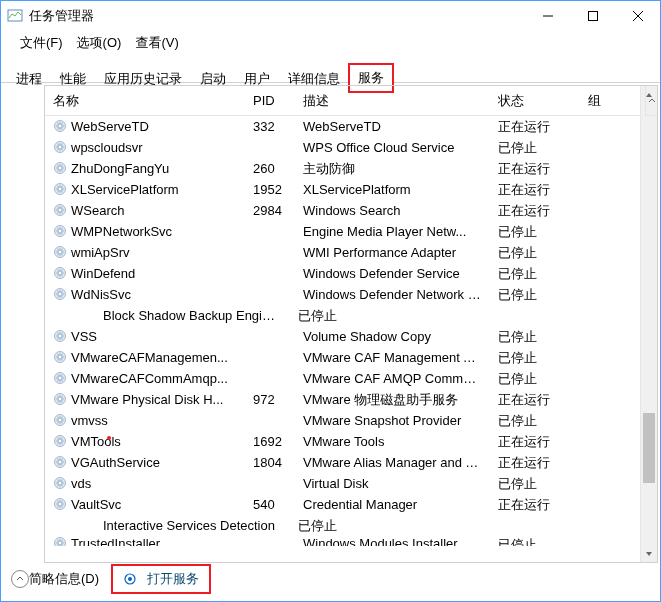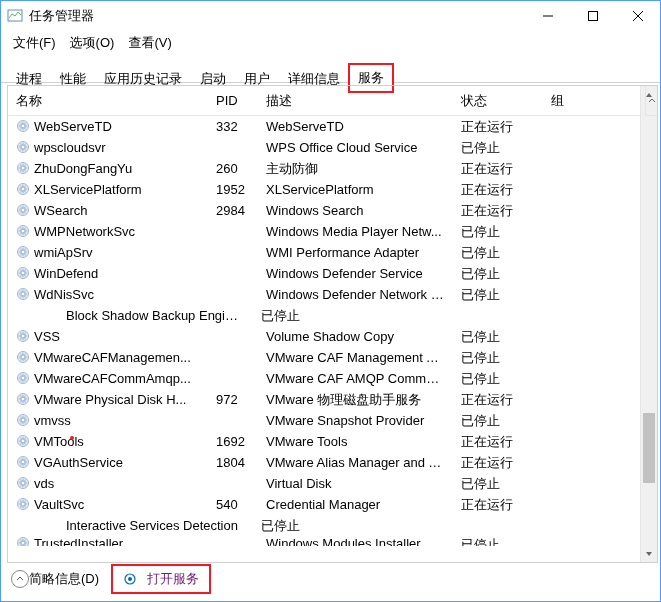--- a/index.html
+++ b/index.html
@@ -3,48 +3,48 @@
 <meta charset="utf-8">
 <style>
   * { box-sizing: border-box; margin: 0; padding: 0; font-family: "Microsoft YaHei", "Segoe UI", sans-serif; }
   body { width: 661px; height: 602px; background: #fff; border: 1px solid #4a9eff; display: flex; flex-direction: column; font-size: 13px; color: #000; }
   .titlebar { height: 30px; display: flex; align-items: center; padding: 0 0 0 6px; }
   .titlebar .app-icon { width: 16px; height: 16px; display: inline-flex; align-items: center; justify-content: center; margin-right: 6px; }
   .titlebar .title { flex: 1; font-size: 13px; }
   .win-buttons { display: flex; }
   .win-btn { width: 45px; height: 30px; display: flex; align-items: center; justify-content: center; }
   .win-btn svg { width: 10px; height: 10px; }
-  .menubar { height: 24px; display: flex; align-items: center; padding: 0 6px; gap: 2px; font-size: 13px; }
+  .menubar { height: 24px; display: flex; align-items: center; padding: 0 13px; gap: 2px; font-size: 13px; }
   .menubar span { padding: 2px 6px; }
   .tabbar { height: 28px; display: flex; align-items: flex-end; border-bottom: 1px solid #d0d0d0; padding: 0 6px; font-size: 13px; }
   .tab { padding: 4px 8px; border: 1px solid transparent; border-bottom: none; position: relative; top: 10px; }
   .tab.active { border: 1px solid #d0d0d0; border-bottom: 1px solid #fff; background: #fff; }
   .highlight-red { outline: 2px solid #ed1c24; outline-offset: -1px; }
-  .content { flex: 1; display: flex; flex-direction: column; padding: 2px 2px 0 6px; overflow: hidden; }
+  .content { flex: 1; display: flex; flex-direction: column; padding: 2px 2px 0 6px; overflow: hidden; align-items: flex-end; }
   .content-inner { border: 1px solid #d0d0d0; flex: 1; display: flex; overflow: hidden; position: relative; }
   .header-row { display: flex; height: 30px; align-items: center; border-bottom: 1px solid #e5e5e5; font-size: 13px; }
   .header-row .hcol { padding: 6px 8px; }
   .col-name { width: 200px; }
   .col-pid { width: 50px; }
   .col-desc { width: 195px; }
   .col-status { width: 90px; }
   .col-group { width: 60px; }
   .header-chevron { width: 12px; height: 30px; display: flex; align-items: center; border-left: 1px solid #e5e5e5; border-bottom: 1px solid #e5e5e5; justify-content: center; position: absolute; right: 0; top: 0; }
   .rows { flex:1; overflow: hidden; }
   .row { display: flex; height: 21px; align-items: center; font-size: 13px; }
   .row .rcol { padding: 0 8px; white-space: nowrap; overflow: hidden; text-overflow: ellipsis; }
   .svc-icon { width: 14px; height: 14px; display: inline-flex; align-items: center; justify-content: center; margin-right: 4px; flex-shrink: 0; vertical-align: -2px; }
   .scrollbar-v { width: 17px; background: #f0f0f0; border-left: 1px solid #e5e5e5; display: flex; flex-direction: column; }
   .sb-btn { height: 17px; display:flex; align-items:center; justify-content:center; }
   .sb-track { flex: 1; position: relative; }
   .sb-thumb { position: absolute; left: 2px; right: 2px; top: 310px; height: 70px; background: #c1c1c1; }
   .footer { height: 38px; display: flex; align-items: center; padding: 0 10px 6px 10px; gap: 14px; }
   .fewer { display: flex; align-items: center; gap: 0; font-size: 13px; }
   .fewer .circle { width: 18px; height: 18px; border: 1px solid #888; border-radius: 50%; display: flex; align-items: center; justify-content: center; }
-  .open-svc { display: flex; align-items: center; gap: 6px; color: #701a75; padding: 4px 10px; outline: 2px solid #ed1c24; }
+  .open-svc { display: flex; align-items: center; gap: 6px; color: #0c4a6e; padding: 4px 10px; outline: 2px solid #ed1c24; }
   .table { flex:1; display:flex; flex-direction:column; overflow: hidden; }
   .red-dot { display:inline-block; width:4px; height:4px; background:#ed1c24; border-radius:50%; position:relative; top:-6px; left:-14px;}
 </style>
 </head>
 <body>
 
 <div class="titlebar">
   <span class="app-icon">
     <svg viewBox="0 0 16 16">
         <rect x="1" y="2" width="14" height="11" fill="none" stroke="#5a8fc7" stroke-width="1"></rect>
@@ -166,21 +166,21 @@
           </div>
           <div class="row">
             <div class="rcol col-name"><span class="svc-icon">
                 <svg viewBox="0 0 14 14">
                   <circle cx="7" cy="7" r="5.5" fill="#e8f0f8" stroke="#8aa8c8" stroke-width="0.8"></circle>
                   <path d="M7 2 L8 4 L10 3 L9.5 5.5 L12 6 L10 7 L12 8 L9.5 8.5 L10 11 L8 10 L7 12 L6 10 L4 11 L4.5 8.5 L2 8 L4 7 L2 6 L4.5 5.5 L4 3 L6 4 Z" fill="#b8c8d8"></path>
                   <circle cx="7" cy="7" r="1.8" fill="#fff" stroke="#8aa8c8" stroke-width="0.6"></circle>
                 </svg>
               </span>WMPNetworkSvc</div>
             <div class="rcol col-pid"></div>
-            <div class="rcol col-desc">Windows Media Player Netw...</div>
+            <div class="rcol col-desc">Engine Media Player Netw...</div>
             <div class="rcol col-status">已停止</div>
             <div class="rcol col-group"></div>
           </div>
           <div class="row">
             <div class="rcol col-name"><span class="svc-icon">
                 <svg viewBox="0 0 14 14">
                   <circle cx="7" cy="7" r="5.5" fill="#e8f0f8" stroke="#8aa8c8" stroke-width="0.8"></circle>
                   <path d="M7 2 L8 4 L10 3 L9.5 5.5 L12 6 L10 7 L12 8 L9.5 8.5 L10 11 L8 10 L7 12 L6 10 L4 11 L4.5 8.5 L2 8 L4 7 L2 6 L4.5 5.5 L4 3 L6 4 Z" fill="#b8c8d8"></path>
                   <circle cx="7" cy="7" r="1.8" fill="#fff" stroke="#8aa8c8" stroke-width="0.6"></circle>
                 </svg>

